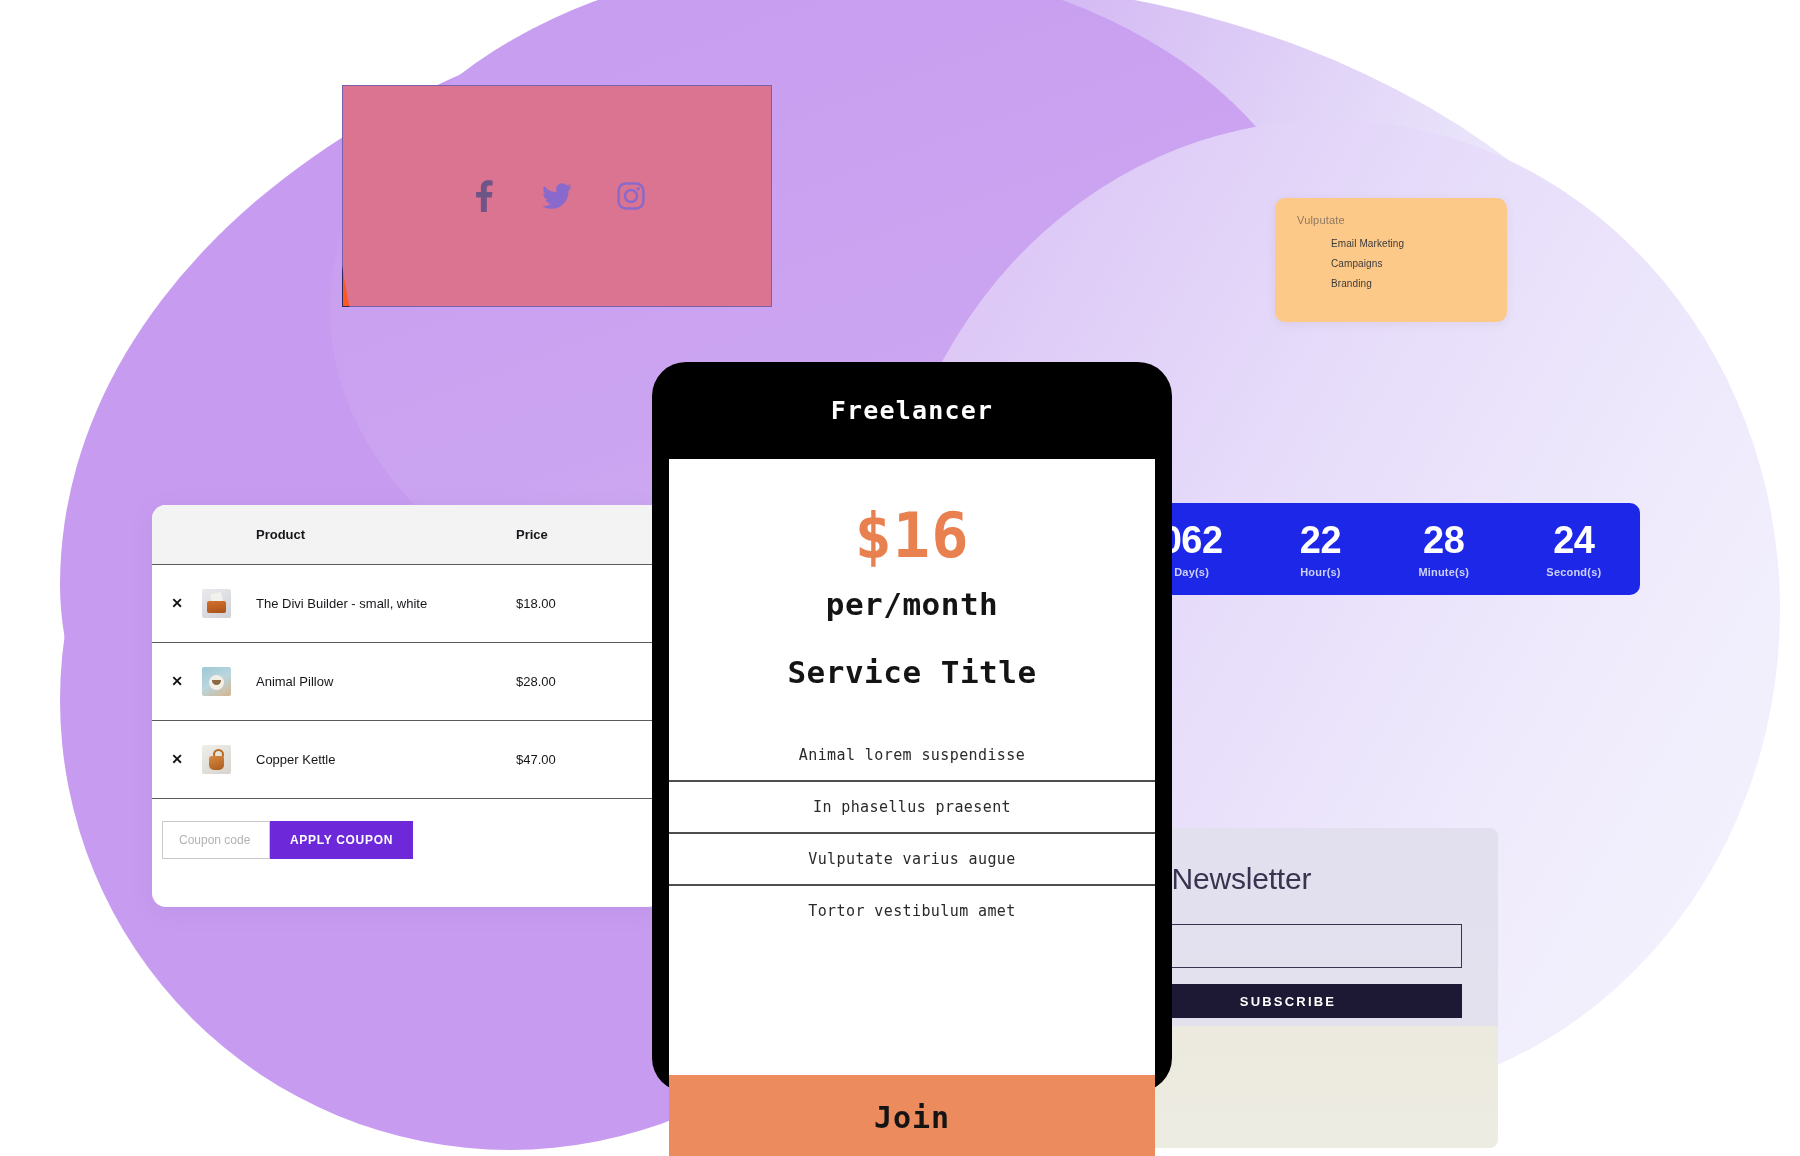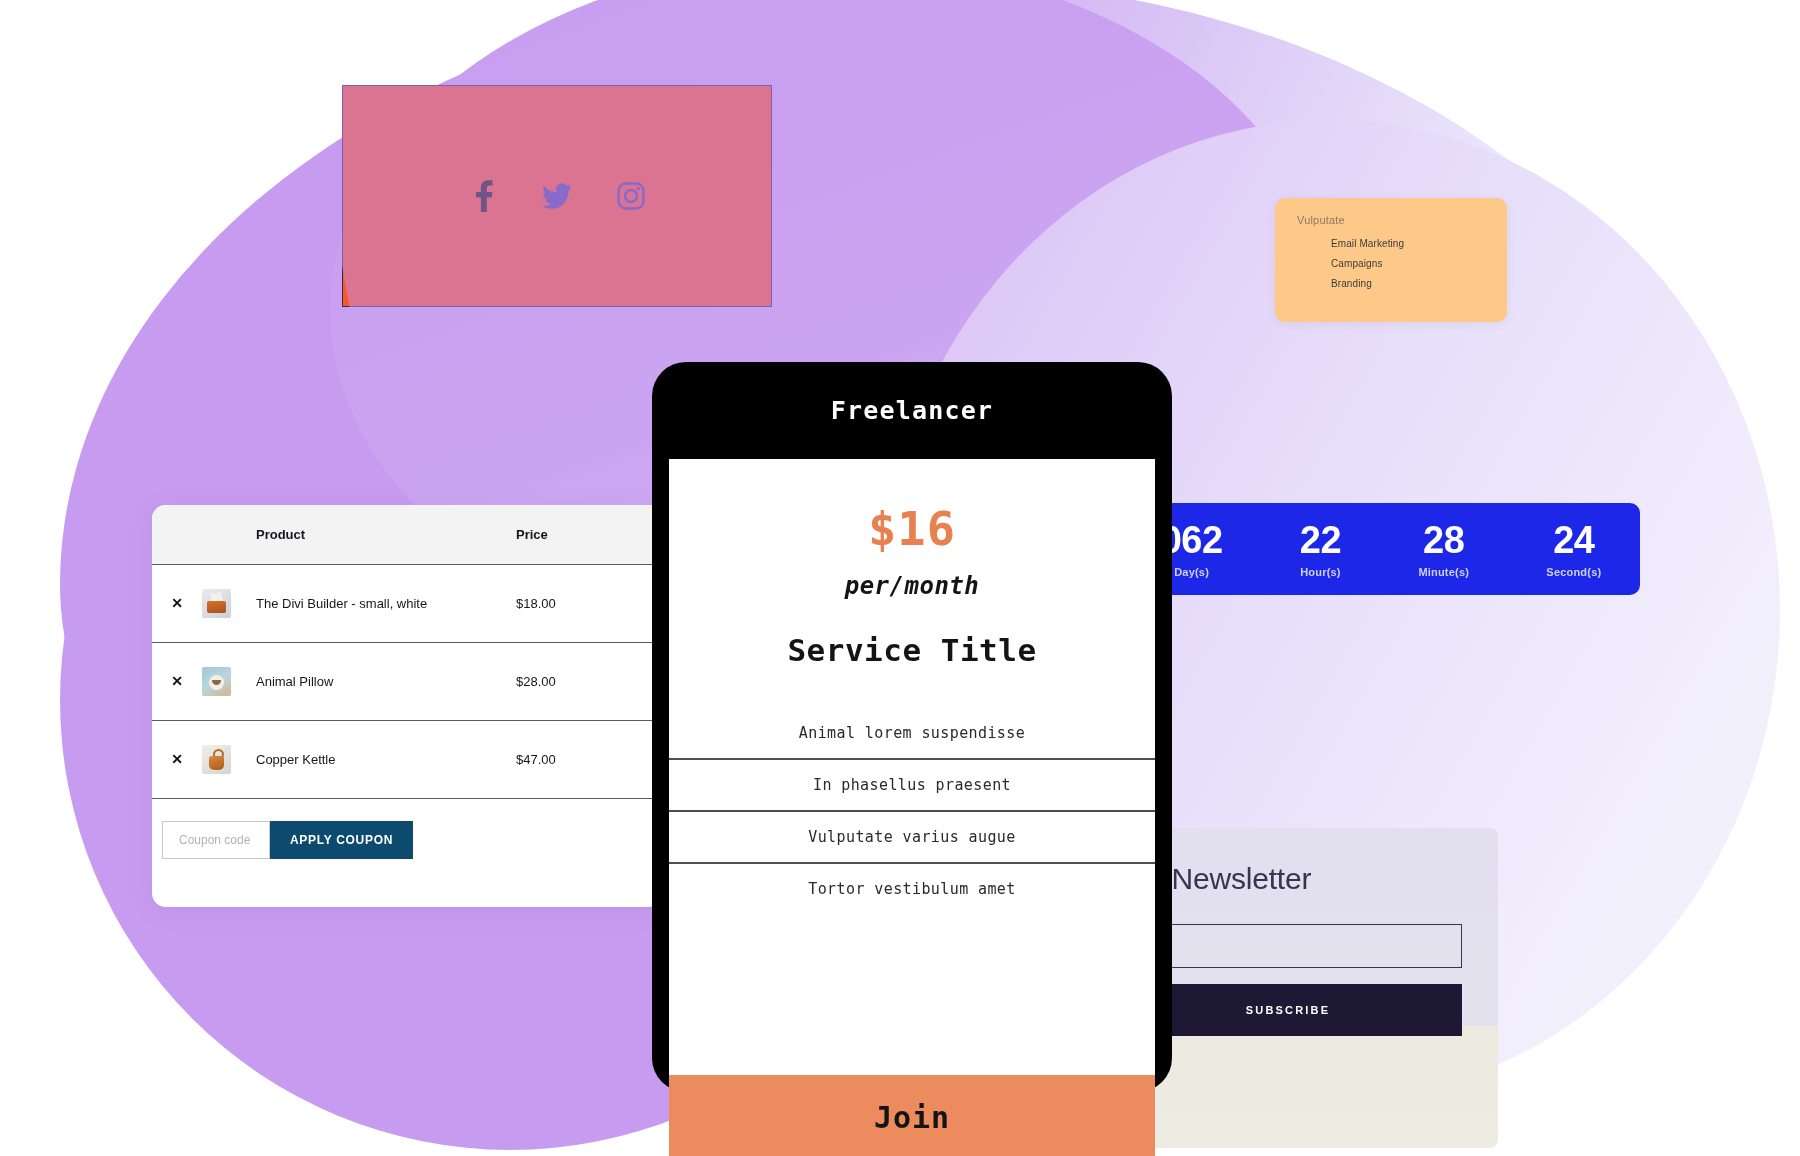--- a/index.html
+++ b/index.html
@@ -89,23 +89,23 @@
     padding:34px 36px 0 36px;box-sizing:border-box;
   }
   .nl-title{font-size:30px;color:#3a3350;font-weight:300;margin:0 0 28px 0;letter-spacing:-.2px;white-space:nowrap;}
   .nl-input{
     width:100%;height:44px;box-sizing:border-box;
     border:1px solid #3a3350;background:transparent;outline:none;
     margin-bottom:16px;padding:0 12px;font-size:14px;color:#3a3350;
     font-family:"Liberation Sans",sans-serif;
   }
   .nl-btn{
-    width:100%;height:52px;background:#1d1833;color:#ffffff;
+    width:100%;height:34px;background:#1d1833;color:#ffffff;
     border:none;cursor:pointer;
-    font-size:11px;font-weight:bold;letter-spacing:2.2px;
+    font-size:13px;font-weight:bold;letter-spacing:2.2px;
     font-family:"Liberation Sans",sans-serif;
   }
 
   
   .cart-card{
     position:absolute;left:152px;top:505px;width:510px;height:402px;
     background:#ffffff;border-radius:14px;
     z-index:5;overflow:hidden;
     box-shadow:0 4px 26px rgba(70,40,110,.07);
   }
@@ -141,21 +141,21 @@
     border:2px solid #b9691f;border-radius:50%;}
   .coupon-row{display:flex;align-items:center;padding:22px 0 0 10px;}
   .coupon-input{
     width:108px;height:38px;box-sizing:border-box;
     border:1px solid #c9c9c9;background:#fff;outline:none;
     padding:0 16px;font-size:12px;color:#2b2b2b;
     font-family:"Liberation Sans",sans-serif;
   }
   .coupon-input::placeholder{color:#b2b2b2;}
   .coupon-btn{
-    height:38px;background:#0c4a6e;color:#ffffff;border:none;cursor:pointer;
+    height:38px;background:#6d28d9;color:#ffffff;border:none;cursor:pointer;
     padding:0 20px;font-size:12px;font-weight:bold;letter-spacing:.7px;
     font-family:"Liberation Sans",sans-serif;
   }
 
   
   .phone{
     position:absolute;left:652px;top:362px;width:520px;height:730px;
     background:#000000;border-radius:34px;z-index:8;
     padding:0;box-sizing:border-box;
   }
@@ -163,29 +163,28 @@
     height:97px;display:flex;align-items:center;justify-content:center;
     color:#ffffff;font-size:25px;font-weight:bold;letter-spacing:1.2px;
     font-family:"DejaVu Sans Mono", monospace;
   }
   .phone-screen{
     position:absolute;left:17px;top:97px;width:486px;height:616px;
     background:#ffffff;overflow:hidden;
     display:flex;flex-direction:column;
   }
   .price-big{
-    text-align:center;color:#e8804f;font-size:47px;font-weight:bold;
+    text-align:center;color:#e8804f;font-size:62px;font-weight:bold;
     margin:46px 0 0 0;line-height:1;letter-spacing:1px;
     font-family:"DejaVu Sans Mono", monospace;
   }
   .price-per{
-    text-align:center;color:#141414;font-size:24px;font-weight:bold;
+    text-align:center;color:#141414;font-size:31px;font-weight:bold;
     margin:22px 0 0 0;line-height:1;letter-spacing:.5px;
     font-family:"DejaVu Sans Mono", monospace;
-    font-style:italic;
   }
   .svc-title{
     text-align:center;color:#141414;font-size:31px;font-weight:bold;
     margin:37px 0 16px 0;line-height:1;letter-spacing:.5px;
     font-family:"DejaVu Sans Mono", monospace;
   }
   .feat-list{list-style:none;margin:26px 0 0 0;padding:0;flex:1;}
   .feat-list li{
     text-align:center;color:#2a2a2a;font-size:15px;
     padding:16px 0;letter-spacing:.4px;

